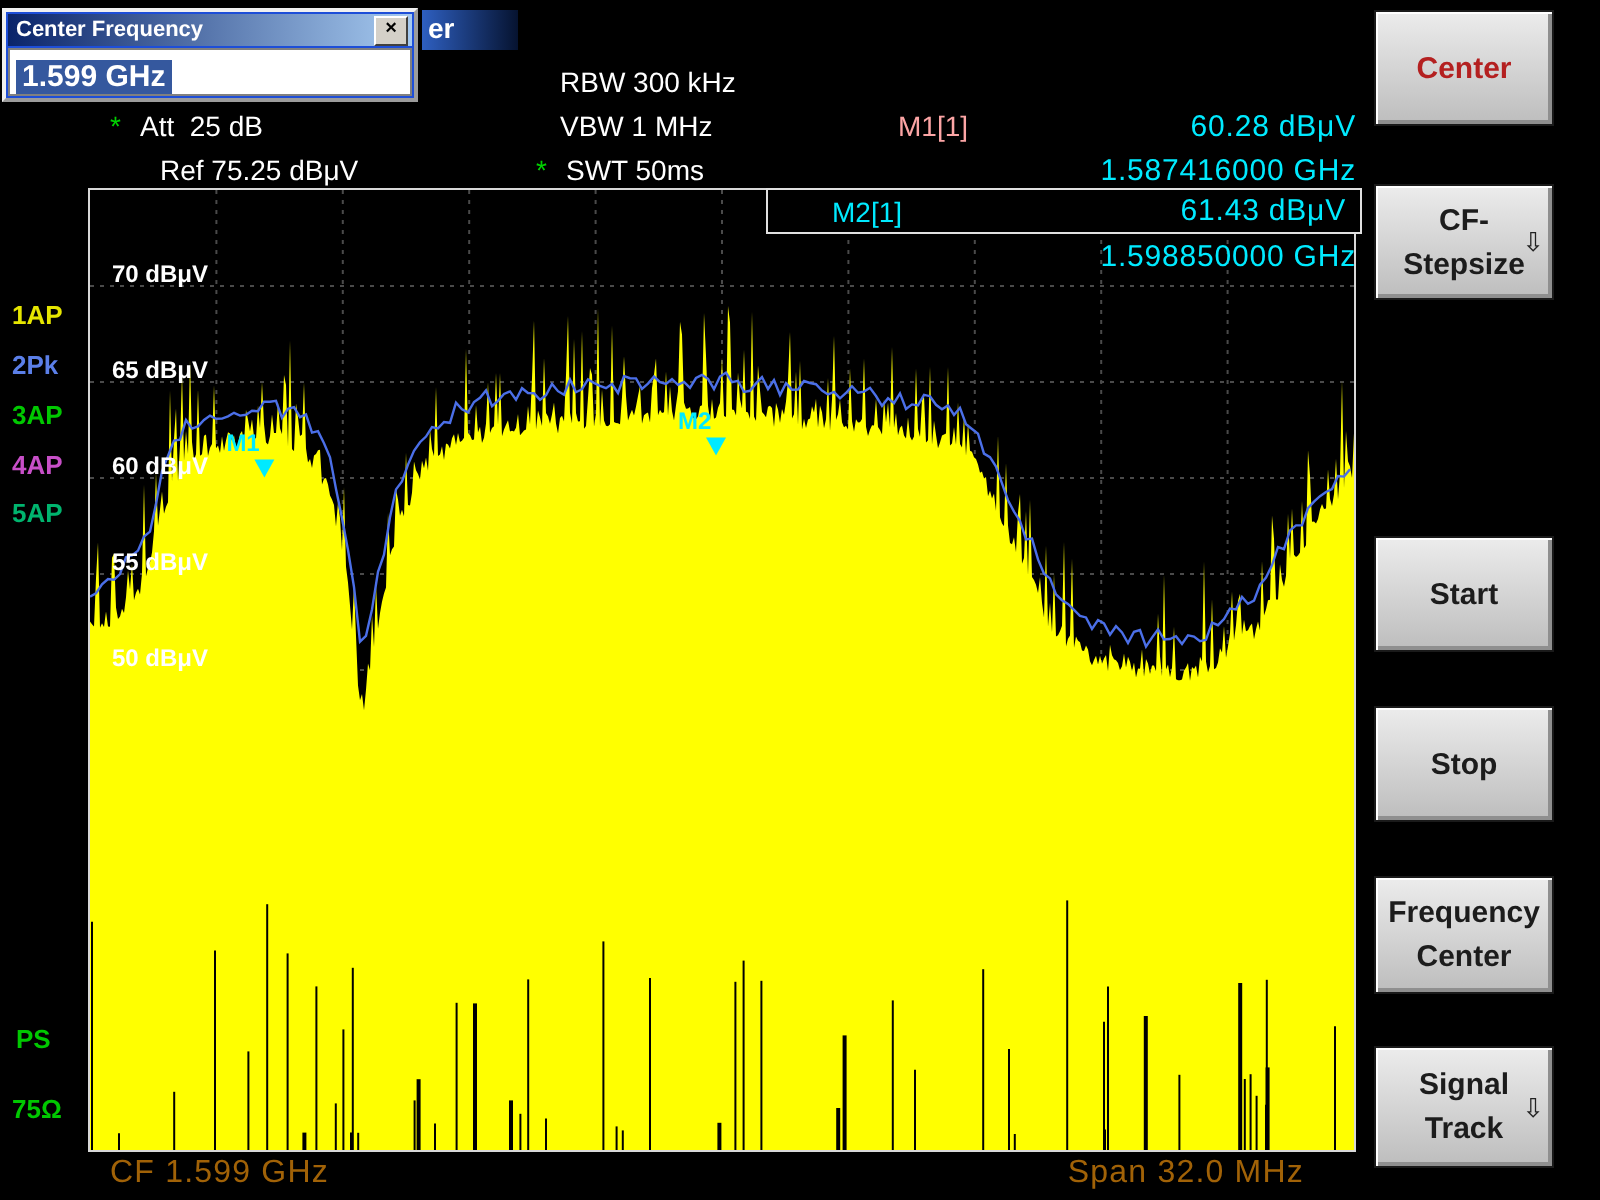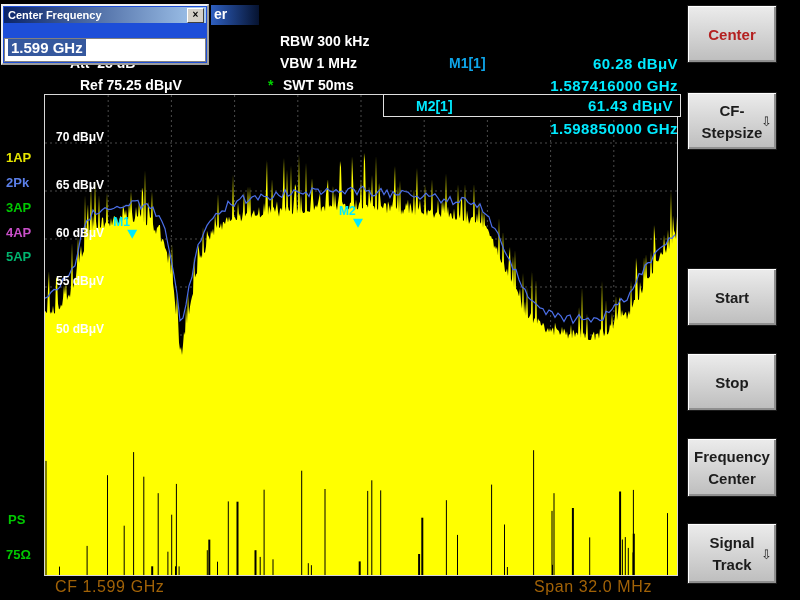--- a/index.html
+++ b/index.html
@@ -6,37 +6,37 @@
   body{
     position:relative;width:800px;height:600px;background:#000;
     font-family:"Liberation Sans",sans-serif;overflow:hidden;
   }
   .abs{position:absolute;}
   
   #plot{left:44px;top:94px;width:632px;height:480px;border:1px solid #d8d8d8;z-index:1;}
   #plot svg{display:block;width:632px;height:480px;}
   .ylabel{left:56px;color:#fff;font-size:12px;font-weight:bold;z-index:3;}
   
-  .set{color:#fff;font-size:14px;font-weight:bold;white-space:pre;z-index:2;padding-left:25px;}
+  .set{color:#fff;font-size:14px;font-weight:normal;white-space:pre;z-index:2;padding-left:25px;}
   .star{color:#00d200;}
   .cy{color:#00eaff;}
   .readout{font-size:15px;letter-spacing:.4px;}
   #m2box{left:383px;top:94px;width:298px;height:23px;background:#000;border:1px solid #e0e0e0;
     z-index:4;display:flex;justify-content:space-between;align-items:center;padding:0 7px;box-sizing:border-box;}
   
   .tracetag{left:6px;font-size:13px;font-weight:bold;z-index:2;}
   
   .footer{color:#a16207;font-size:16px;font-weight:normal;letter-spacing:.6px;z-index:2;}
   
   #dialog{left:1px;top:4px;width:208px;z-index:10;background:#1d4ed8;border:2px outset #f0f0f0;padding:1px;box-sizing:border-box;}
   #dlg-title{height:16px;background:linear-gradient(90deg,#0a246a,#a6caf0);display:flex;align-items:center;justify-content:space-between;padding:0 2px 0 4px;}
   #dlg-title .ttl{color:#fff;font-size:11px;font-weight:bold;}
   #dlg-close{width:15px;height:13px;background:#d4d0c8;border:1px solid;border-color:#fff #404040 #404040 #fff;
     font-size:10px;line-height:11px;text-align:center;color:#000;font-weight:bold;cursor:pointer;}
-  #dlg-input{margin-top:15px;height:22px;background:#fff;border:1px solid #808080;display:flex;align-items:flex-start;padding-left:3px;cursor:text;}
+  #dlg-input{margin-top:1px;height:22px;background:#fff;border:1px solid #808080;display:flex;align-items:flex-end;padding-left:3px;cursor:text;}
   #dlg-value{background:#35589e;color:#fff;font-size:15px;font-weight:bold;padding:0 3px;}
   
   #titlefrag{left:211px;top:5px;width:48px;height:20px;background:linear-gradient(90deg,#2e5fc0,#061330);
     color:#fff;font-size:14px;font-weight:bold;padding:1px 0 0 3px;z-index:5;box-sizing:border-box;}
   
   .sk{left:687px;width:90px;background:linear-gradient(180deg,#ececec,#bdbdbd);border:1px solid #1a1a1a;
     box-shadow:inset 1px 1px 0 #fff,inset -2px -2px 0 #8f8f8f;display:flex;flex-direction:column;
     align-items:center;justify-content:center;gap:5px;box-sizing:border-box;z-index:2;cursor:pointer;}
   .sk .l{font-size:15px;font-weight:bold;color:#1c1c1c;line-height:17px;}
   .sk-arrow{position:absolute;right:4px;top:50%;transform:translateY(-50%);font-size:13px;color:#222;}
@@ -133,21 +133,21 @@
 <span class="abs ylabel" style="top:322px">50 dBμV</span>
 
 <span class="abs set" style="left:255px;top:33px">RBW 300 kHz</span>
 <span class="abs set star" style="left: 30px; top: 55px; color: rgb(0, 210, 0);">*</span>
 <span class="abs set" style="left:45px;top:55px">Att  25 dB</span>
 <span class="abs set" style="left:255px;top:55px">VBW 1 MHz</span>
 <span class="abs set" style="left:55px;top:77px">Ref 75.25 dBμV</span>
 <span class="abs set star" style="left: 243px; top: 77px; color: rgb(0, 210, 0);">*</span>
 <span class="abs set" style="left:258px;top:77px">SWT 50ms</span>
 
-<span class="abs set cy" style="left: 424px; top: 55px; color: #0ea5e9;">M1[1]</span>
+<span class="abs set cy" style="left: 424px; top: 55px; color: #fca5a5;">M1[1]</span>
 <span class="abs set cy readout" style="right: 122px; top: 55px; color: rgb(0, 234, 255);">60.28 dBμV</span>
 <span class="abs set cy readout" style="right: 122px; top: 77px; color: rgb(0, 234, 255);">1.587416000 GHz</span>
 
 <div id="m2box" class="abs">
   <span class="set cy" style="color: rgb(0, 234, 255);">M2[1]</span>
   <span class="set cy readout" style="color: rgb(0, 234, 255);">61.43 dBμV</span>
 </div>
 <span class="abs set cy readout" style="right: 122px; top: 120px; color: rgb(0, 234, 255);">1.598850000 GHz</span>
 
 <span class="abs tracetag" style="top: 150px; color: rgb(230, 230, 0);">1AP</span>

